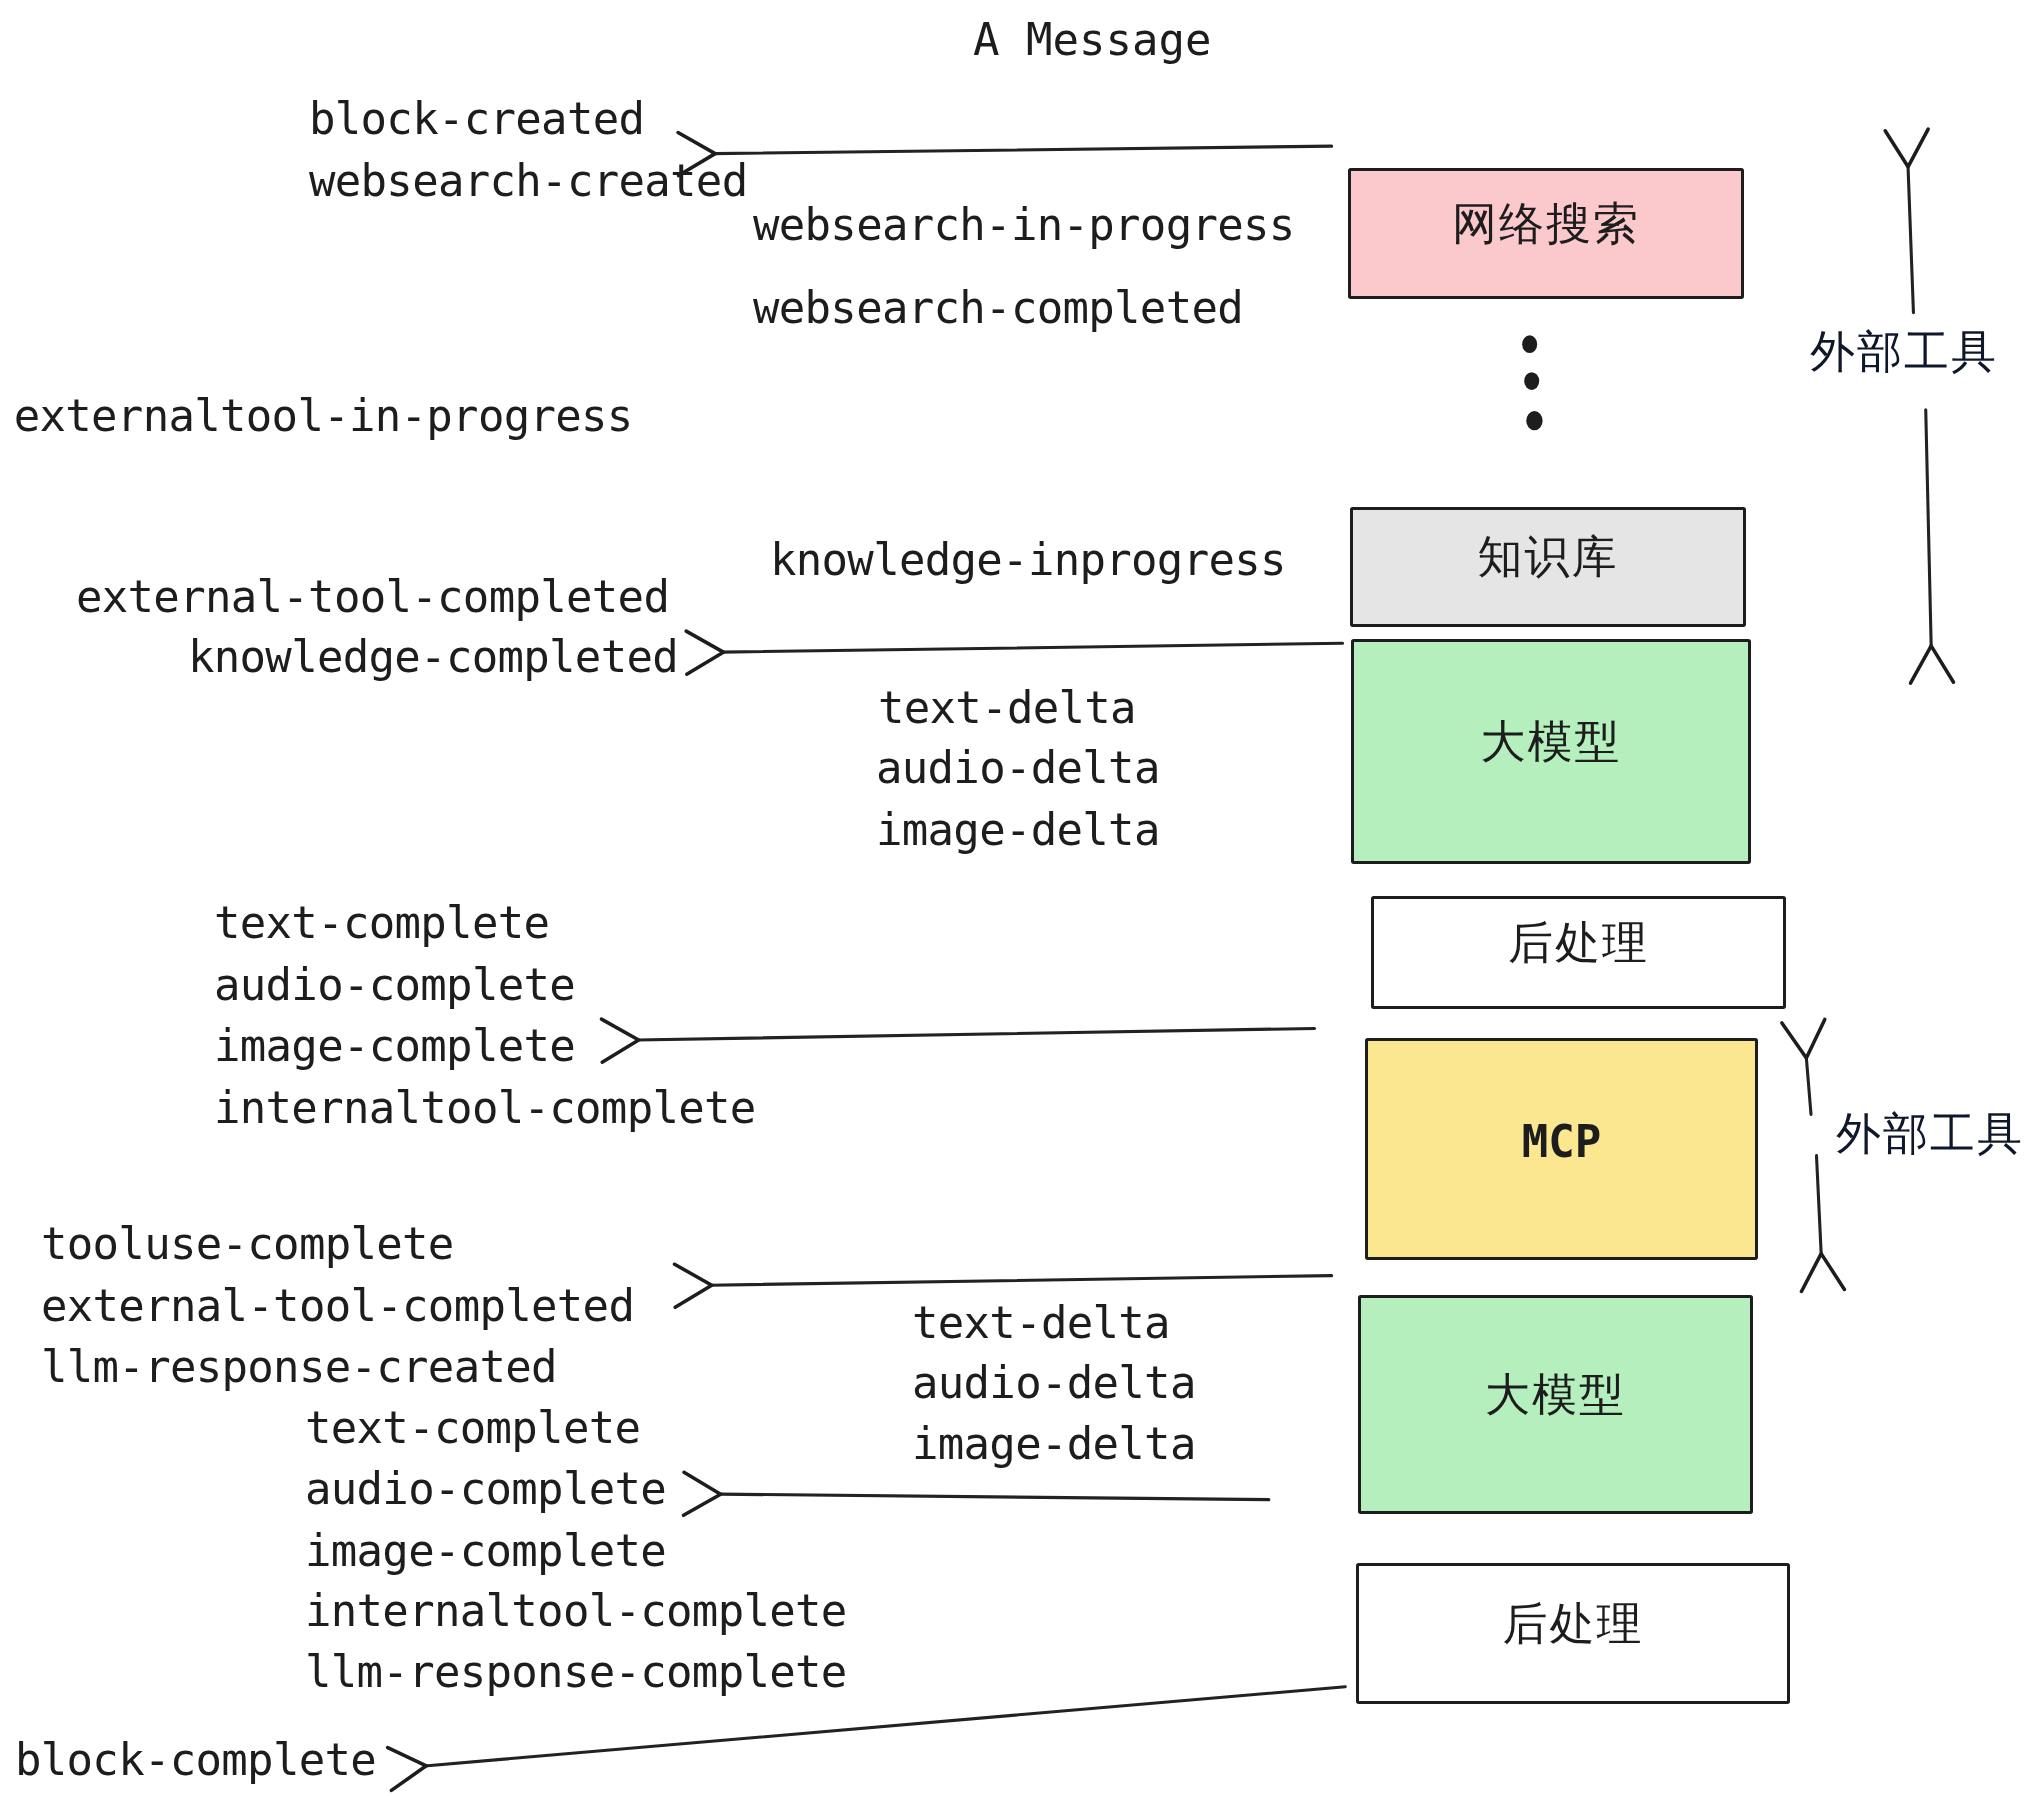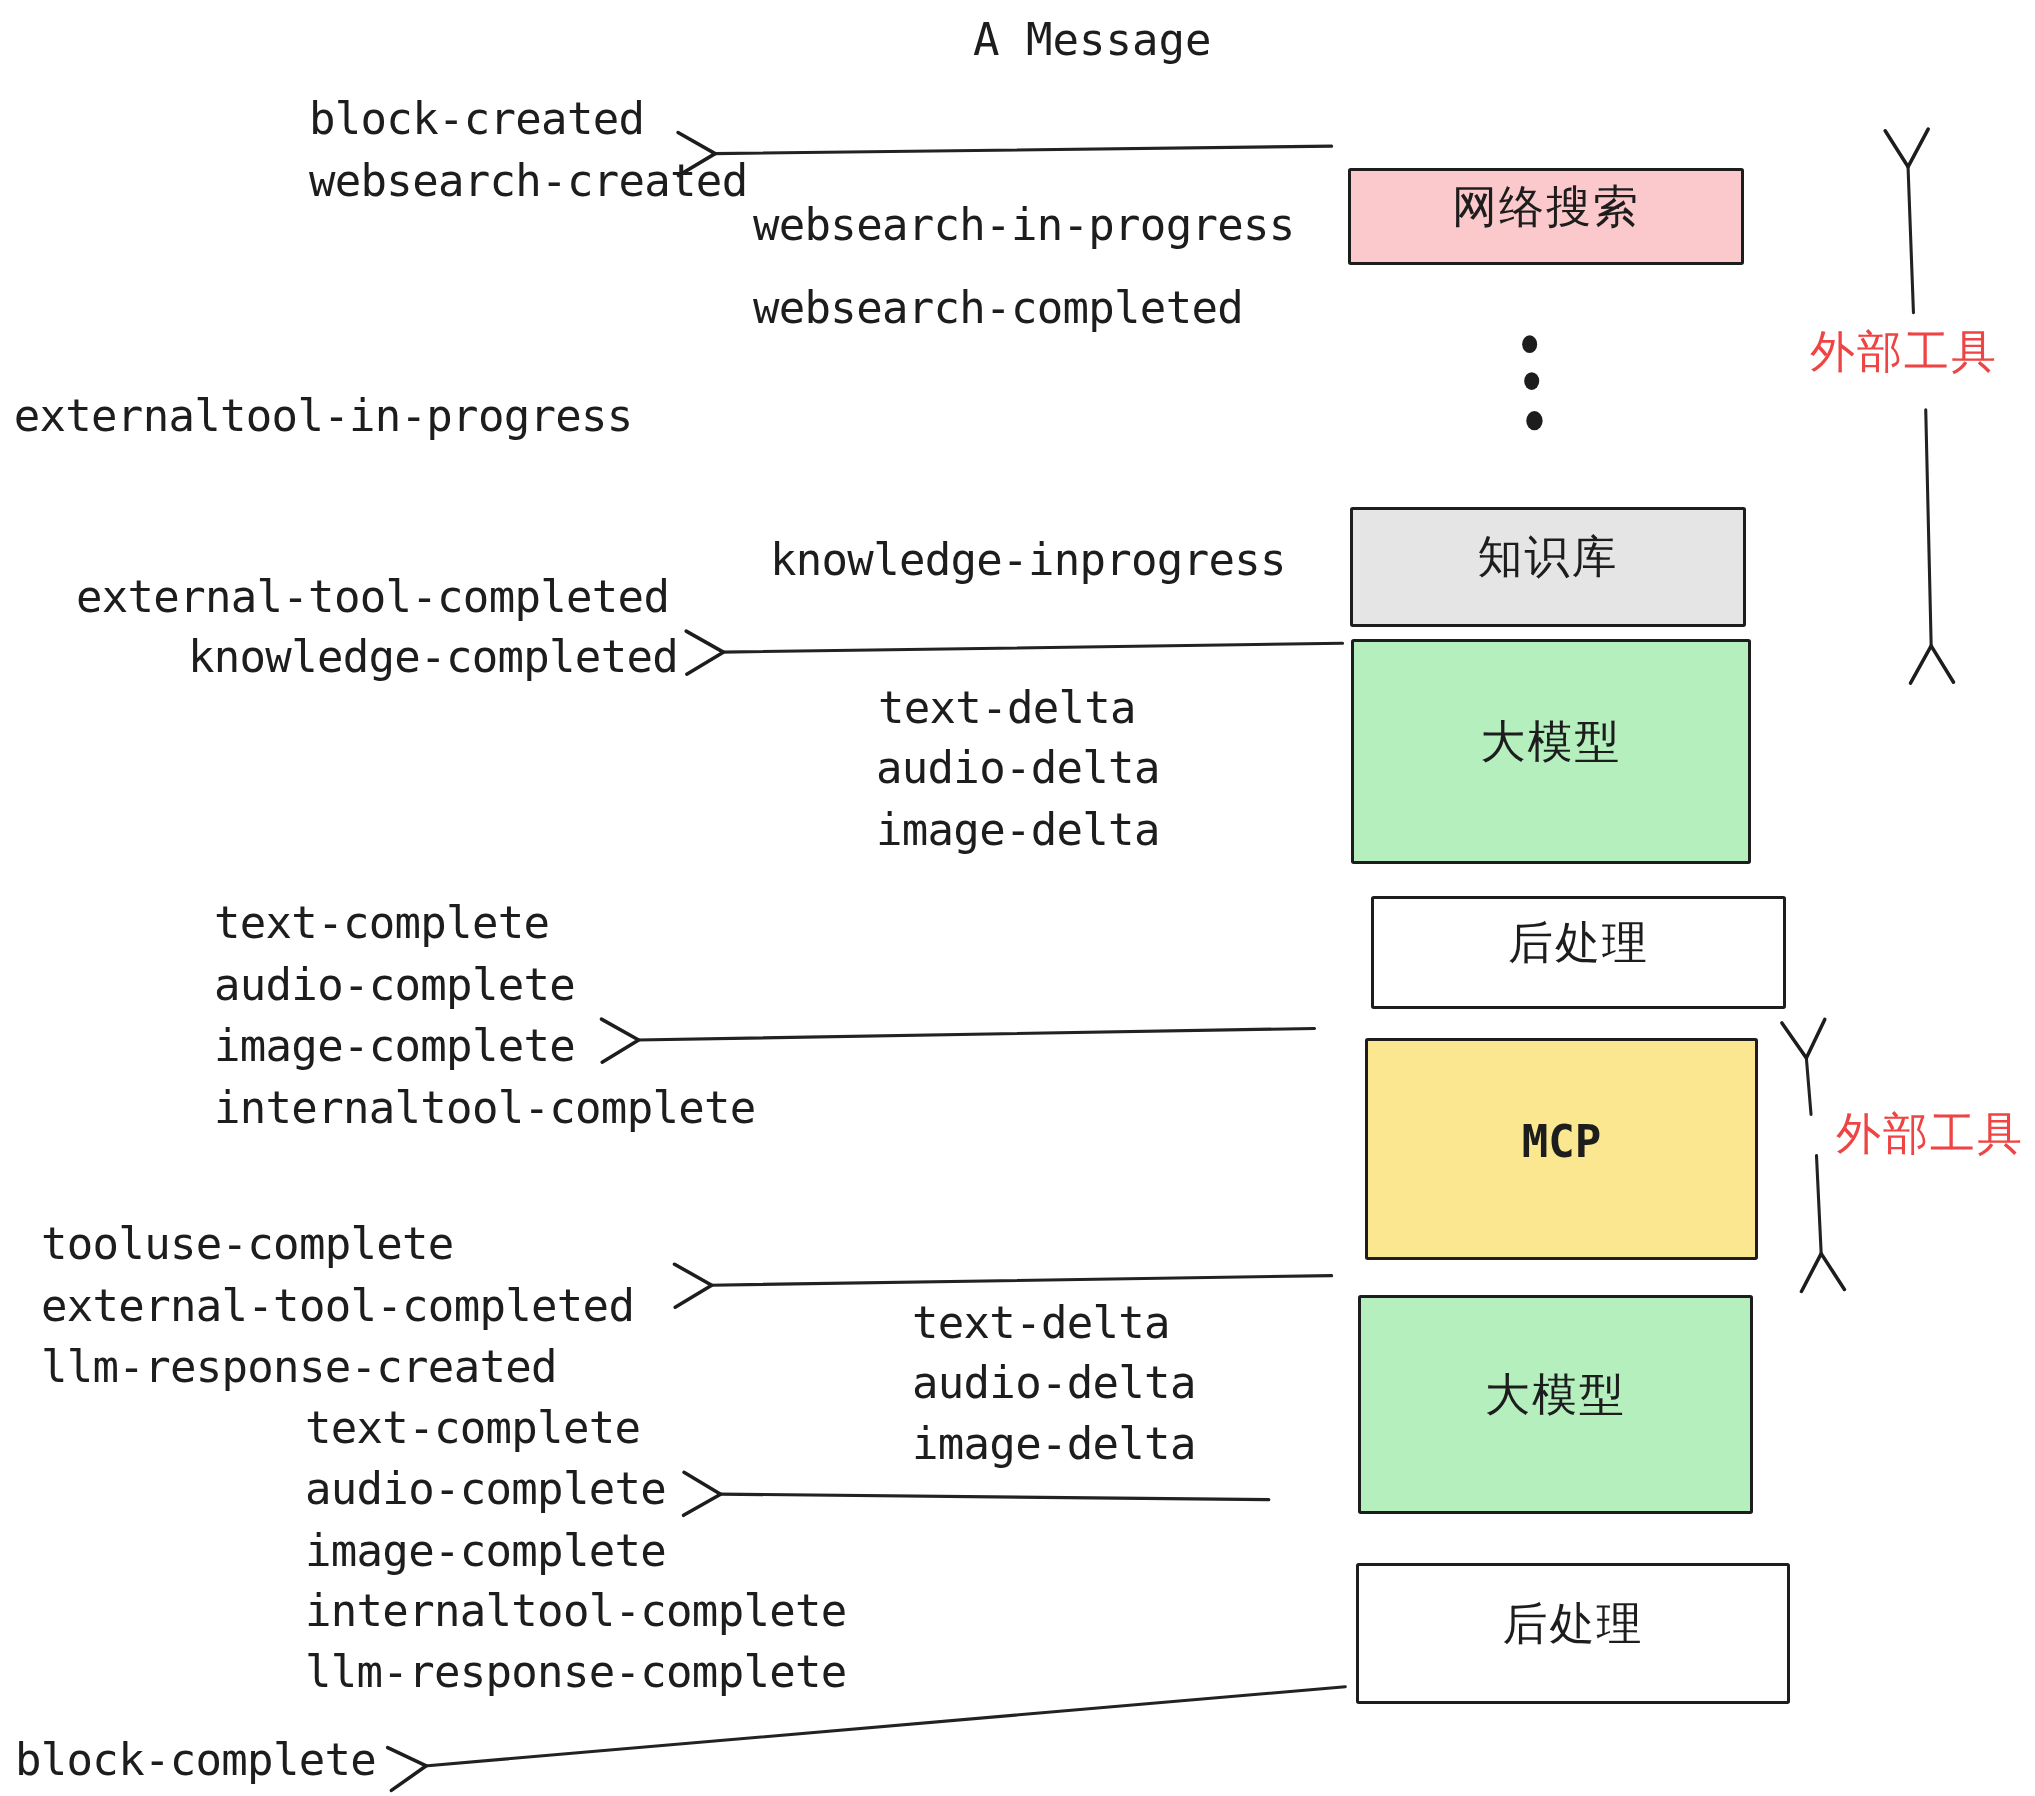--- a/index.html
+++ b/index.html
@@ -44,21 +44,21 @@
     padding-bottom:20.5px;
   }
   .box .lbl.mono{
     font:700 44px/1 "DejaVu Sans Mono","Liberation Mono",monospace;
     letter-spacing:0;
     padding-bottom:13.7px;
   }
   .side{
     position:absolute;
     font:45px/1 "Liberation Sans","DejaVu Sans",sans-serif;
-    color:#ef4444;
+    color:#0f172a;
     letter-spacing:2px;
     white-space:nowrap;
     z-index:2;
   }
 </style>
 </head>
 <body>
 
 <div id="canvas">
 
@@ -110,21 +110,21 @@
   <div class="ev" style="left:912px;top:1298px;">text-delta</div>
   <div class="ev" style="left:912px;top:1358px;">audio-delta</div>
   <div class="ev" style="left:912px;top:1419px;">image-delta</div>
   <div class="ev" style="left:305px;top:1403px;">text-complete</div>
   <div class="ev" style="left:305px;top:1464px;">audio-complete</div>
   <div class="ev" style="left:305px;top:1526px;">image-complete</div>
   <div class="ev" style="left:305px;top:1586px;">internaltool-complete</div>
   <div class="ev" style="left:305px;top:1647px;">llm-response-complete</div>
   <div class="ev" style="left:15px;top:1735px;">block-complete</div>
 
-  <div class="box" style="left: 1348px; top: 168px; width: 396px; height: 97px; background: rgb(251, 201, 203);">
+  <div class="box" style="left: 1348px; top: 168px; width: 396px; height: 131px; background: rgb(251, 201, 203);">
     <span class="lbl">网络搜索</span>
   </div>
   <div class="box" style="left: 1350px; top: 507px; width: 396px; height: 120px; background: #e5e5e5;">
     <span class="lbl">知识库</span>
   </div>
   <div class="box" style="left: 1351px; top: 639px; width: 400px; height: 225px; background: rgb(180, 239, 189);">
     <span class="lbl">大模型</span>
   </div>
   <div class="box" style="left: 1371px; top: 896px; width: 415px; height: 113px; background: rgb(255, 255, 255);">
     <span class="lbl">后处理</span>

